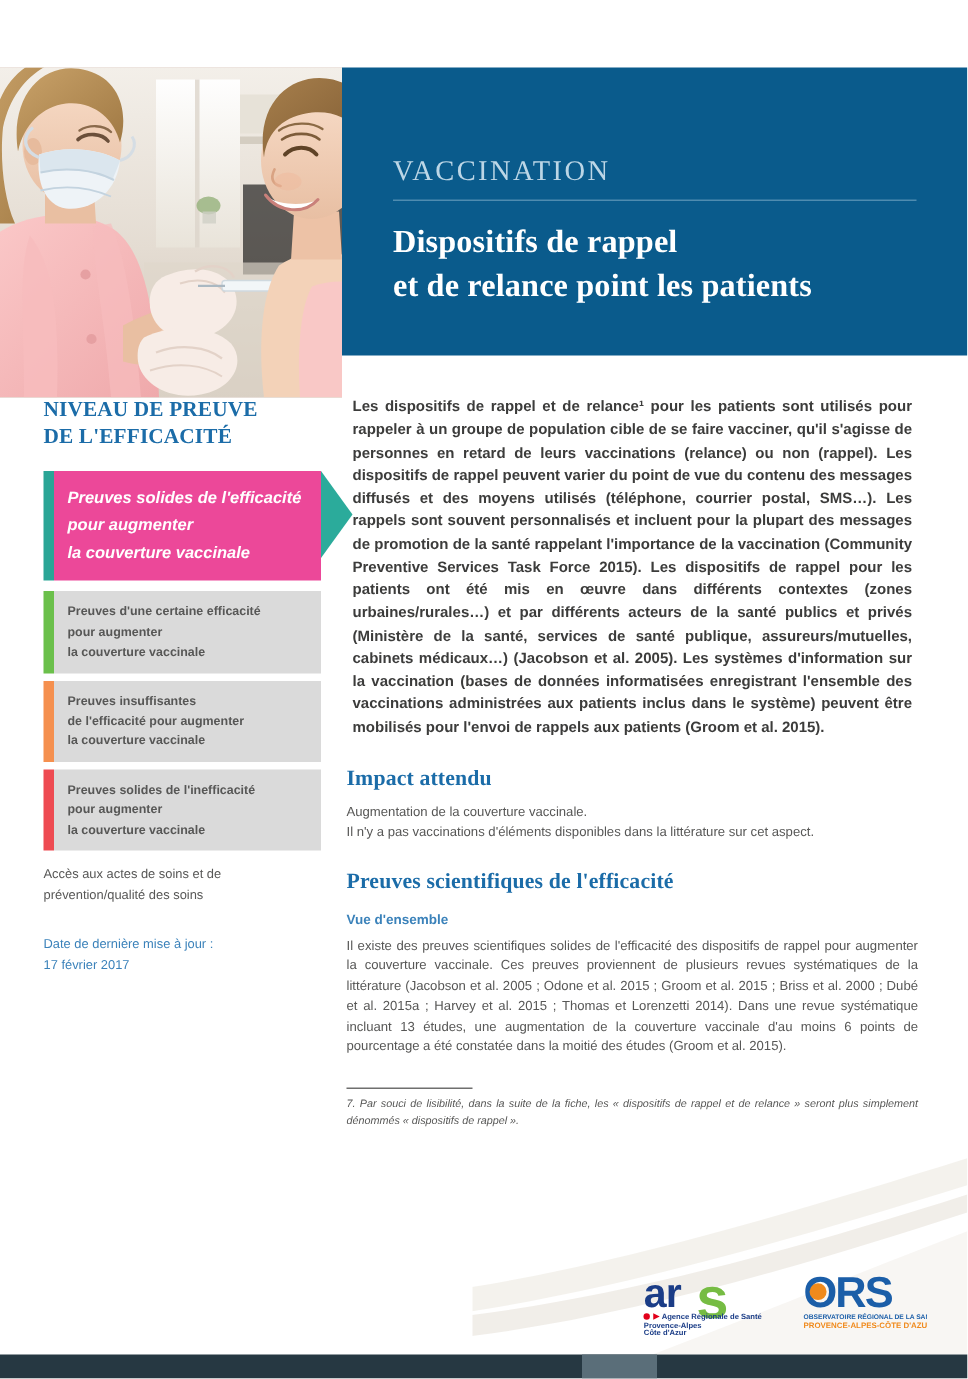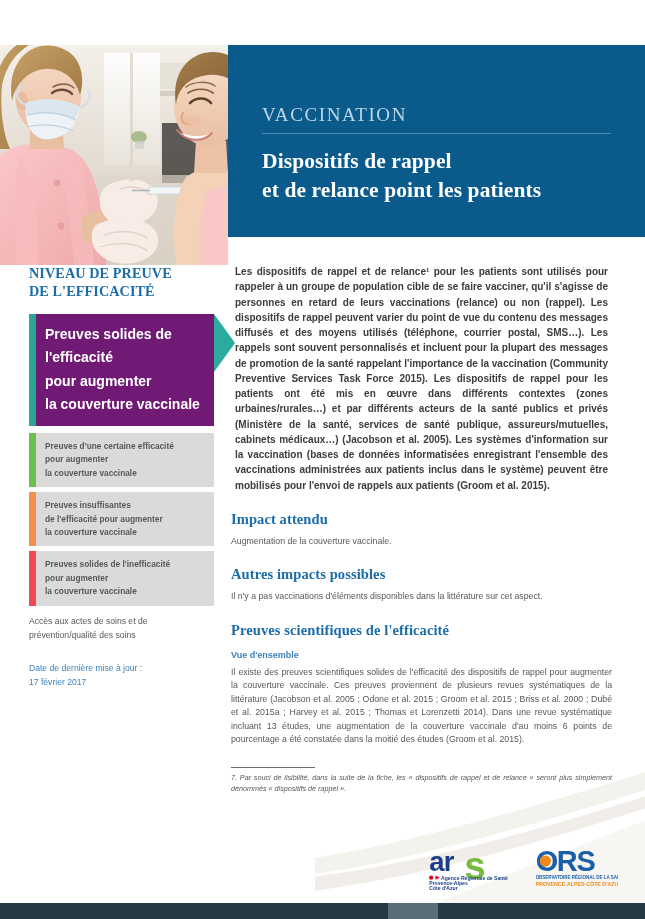--- a/index.html
+++ b/index.html
@@ -120,27 +120,28 @@
   }
 
   
   .ev-item.active {
     min-height: 58px;
     margin-bottom: 7px;
     position: relative;
   }
   .ev-item.active .bar { width: 7px; background: #2aa596; }
   .ev-item.active .txt {
-    background: #701a75;
+    background: #ec4899;
     color: #ffffff;
-    font-size: 14px;
+    font-size: 11px;
     font-weight: bold;
     line-height: 1.68;
     padding: 9px 8px 9px 9px;
     position: relative;
+    font-style: italic;
   }
   .ev-item.active .arrow {
     position: absolute;
     right: -21px; top: 0;
     width: 0; height: 0;
     border-top: 29px solid transparent;
     border-bottom: 29px solid transparent;
     border-left: 21px solid #2bab9b;
   }
 
@@ -433,21 +434,20 @@
 
     </aside>
 
     <main class="main">
 
       <p class="lead">Les dispositifs de rappel et de relance¹ pour les patients sont utilisés pour rappeler à un groupe de population cible de se faire vacciner, qu'il s'agisse de personnes en retard de leurs vaccinations (relance) ou non (rappel). Les dispositifs de rappel peuvent varier du point de vue du contenu des messages diffusés et des moyens utilisés (téléphone, courrier postal, SMS…). Les rappels sont souvent personnalisés et incluent pour la plupart des messages de promotion de la santé rappelant l'importance de la vaccination (Community Preventive Services Task Force 2015). Les dispositifs de rappel pour les patients ont été mis en œuvre dans différents contextes (zones urbaines/rurales…) et par différents acteurs de la santé publics et privés (Ministère de la santé, services de santé publique, assureurs/mutuelles, cabinets médicaux…) (Jacobson et al. 2005). Les systèmes d'information sur la vaccination (bases de données informatisées enregistrant l'ensemble des vaccinations administrées aux patients inclus dans le système) peuvent être mobilisés pour l'envoi de rappels aux patients (Groom et al. 2015).</p>
 
       <h2 class="sec">Impact attendu</h2>
       <p class="body">Augmentation de la couverture vaccinale.</p>
 
-      <h2 class="sec">Autres impacts possibles</h2>
       <p class="body">Il n'y a pas vaccinations d'éléments disponibles dans la littérature sur cet aspect.</p>
 
       <h2 class="sec">Preuves scientifiques de l'efficacité</h2>
       <h3 class="sub">Vue d'ensemble</h3>
       <p class="body">Il existe des preuves scientifiques solides de l'efficacité des dispositifs de rappel pour augmenter la couverture vaccinale. Ces preuves proviennent de plusieurs revues systématiques de la littérature (Jacobson et al. 2005 ; Odone et al. 2015 ; Groom et al. 2015 ; Briss et al. 2000 ; Dubé et al. 2015a ; Harvey et al. 2015 ; Thomas et Lorenzetti 2014). Dans une revue systématique incluant 13 études, une augmentation de la couverture vaccinale d'au moins 6 points de pourcentage a été constatée dans la moitié des études (Groom et al. 2015).</p>
 
       <div class="footnote-wrap">
         <div class="footnote-rule"></div>
         <p class="footnote">7. Par souci de lisibilité, dans la suite de la fiche, les « dispositifs de rappel et de relance » seront plus simplement dénommés « dispositifs de rappel ».</p>
       </div>

